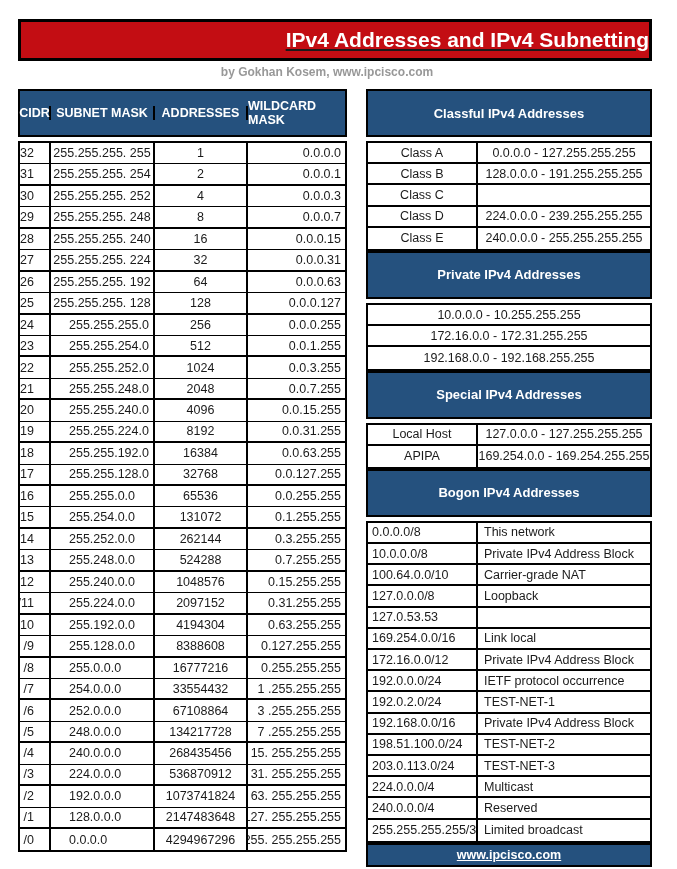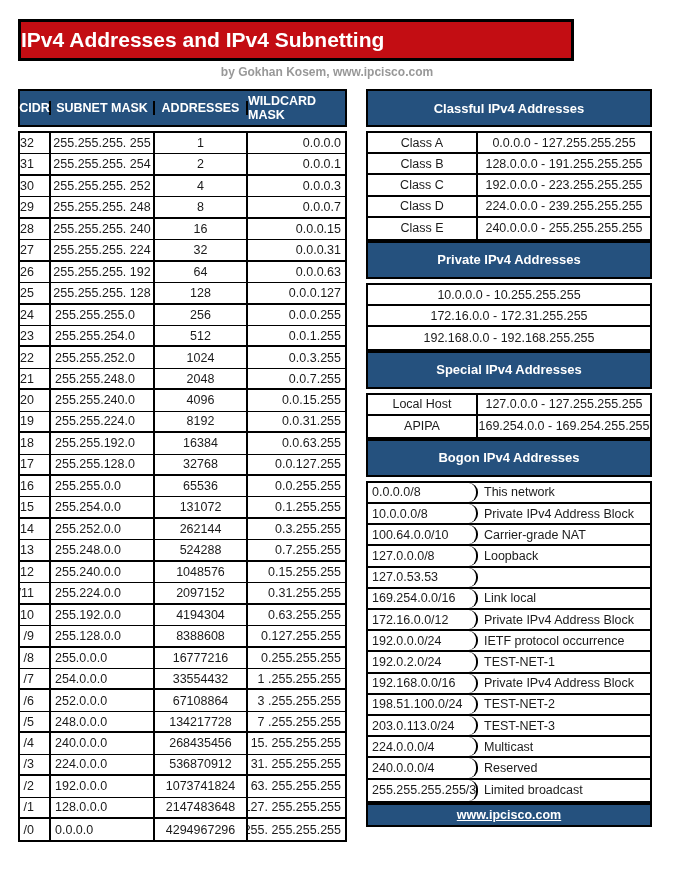--- a/index.html
+++ b/index.html
@@ -4,70 +4,70 @@
 <title>IPv4 Addresses and IPv4 Subnetting</title>
 <style>
   * { margin:0; padding:0; box-sizing:border-box; }
   html,body { background:#ffffff; }
   body { font-family:"Liberation Sans","DejaVu Sans",sans-serif; color:#1a1a1a; }
 
   .page { position:relative; width:677px; height:869px; background:#fff; overflow:hidden; }
 
   
   .banner {
-    position:absolute; left:18px; top:19px; width:556px; height:42px;
+    position:absolute; left:18px; top:19px; width:634px; height:42px;
     background:var(--banner-red,#C30D13); border:3px solid #000;
-    display:flex; align-items:center; justify-content:flex-start;
+    display:flex; align-items:center; justify-content:flex-end;text-decoration:underline;
   }
   .banner-title { color:#fff; font-size:21px; font-weight:bold; }
 
   .byline {
     position:absolute; left:0; top:65px; width:654px; text-align:center;
     color:var(--byline-gray,#989898); font-size:12px; font-weight:bold;
   }
 
   
   .left-col  { position:absolute; left:18px;  top:89px; width:329px; }
   .right-col { position:absolute; left:366px; top:89px; width:286px; }
 
   :root { --lcols: 31px 104px 93px 1fr; --rcols: 110px 1fr; }
 
   
   .blue-header {
     background:var(--header-blue,#25517E); border:2px solid #000;
-    height:38px; display:flex; align-items:center; justify-content:center;
+    height:48px; display:flex; align-items:center; justify-content:center;
     color:#fff; font-weight:bold; font-size:13px; margin-bottom:4px;
   }
   .lheader { display:grid; grid-template-columns:var(--lcols); padding:0; }
   .lheader .hcell {
     display:flex; align-items:center; justify-content:center;
     border-right:2px solid #000; color:#fff; font-weight:bold; font-size:12.5px;
   }
   .lheader .hcell.last { border-right:none; }
 
   
   .tbody { border:2px solid #000; background:#fff; }
 
   .srow { display:grid; grid-template-columns:var(--lcols); height:21.45px; border-bottom:1px solid #000; }
   .srow:nth-child(even) { border-bottom-width:2px; }
   .srow:last-child { border-bottom:none; }
   .srow .cell { display:flex; align-items:center; font-size:12.5px; border-right:2px solid #000; overflow:hidden; white-space:pre; }
   .srow .cell.last { border-right:none; }
   .cell-cidr { justify-content:flex-end; padding-right:15px; }
-  .cell-mask { justify-content:flex-start; padding-left:4px; }
+  .cell-mask { justify-content:flex-start; padding-left:18px; }
   .sbody .srow:nth-child(-n+8) .cell-mask { justify-content:center; padding-left:0; }
   .cell-addr { justify-content:center; }
   .cell-wild { justify-content:flex-end; padding-right:4px; }
 
   .rrow { display:grid; grid-template-columns:var(--rcols); height:21.2px; border-bottom:2px solid #000; }
   .rrow:last-child { border-bottom:none; }
   .rrow .cell { display:flex; align-items:center; font-size:12.5px; overflow:hidden; white-space:pre; }
   .rrow .rc1 { border-right:2px solid #000; }
   .rrow .cell.center { justify-content:center; }
-  .rrow .cell.left   { justify-content:flex-start; padding-left:4px;border-radius:9px; }
+  .rrow .cell.left   { justify-content:flex-start; padding-left:4px; }
   .rrow .rc2.left    { padding-left:6px; }
   .rrow.one-col { grid-template-columns:1fr; }
 
   
   .footer-bar {
     background:var(--header-blue,#25517E); border:2px solid #000; height:24px;
     display:flex; align-items:center; justify-content:center;
   }
   .footer-link { color:#fff; font-weight:bold; font-size:12.5px; text-decoration:underline; cursor:pointer; }
 </style>
@@ -334,21 +334,20 @@
           <div class="cell rc2 center">0.0.0.0 - 127.255.255.255</div>
         </div>
 
         <div class="rrow">
           <div class="cell rc1 center">Class B</div>
           <div class="cell rc2 center">128.0.0.0 - 191.255.255.255</div>
         </div>
 
         <div class="rrow">
           <div class="cell rc1 center">Class C</div>
-          <div class="cell rc2 center">192.0.0.0 - 223.255.255.255</div>
         </div>
 
         <div class="rrow">
           <div class="cell rc1 center">Class D</div>
           <div class="cell rc2 center">224.0.0.0 - 239.255.255.255</div>
         </div>
 
         <div class="rrow">
           <div class="cell rc1 center">Class E</div>
           <div class="cell rc2 center">240.0.0.0 - 255.255.255.255</div>

